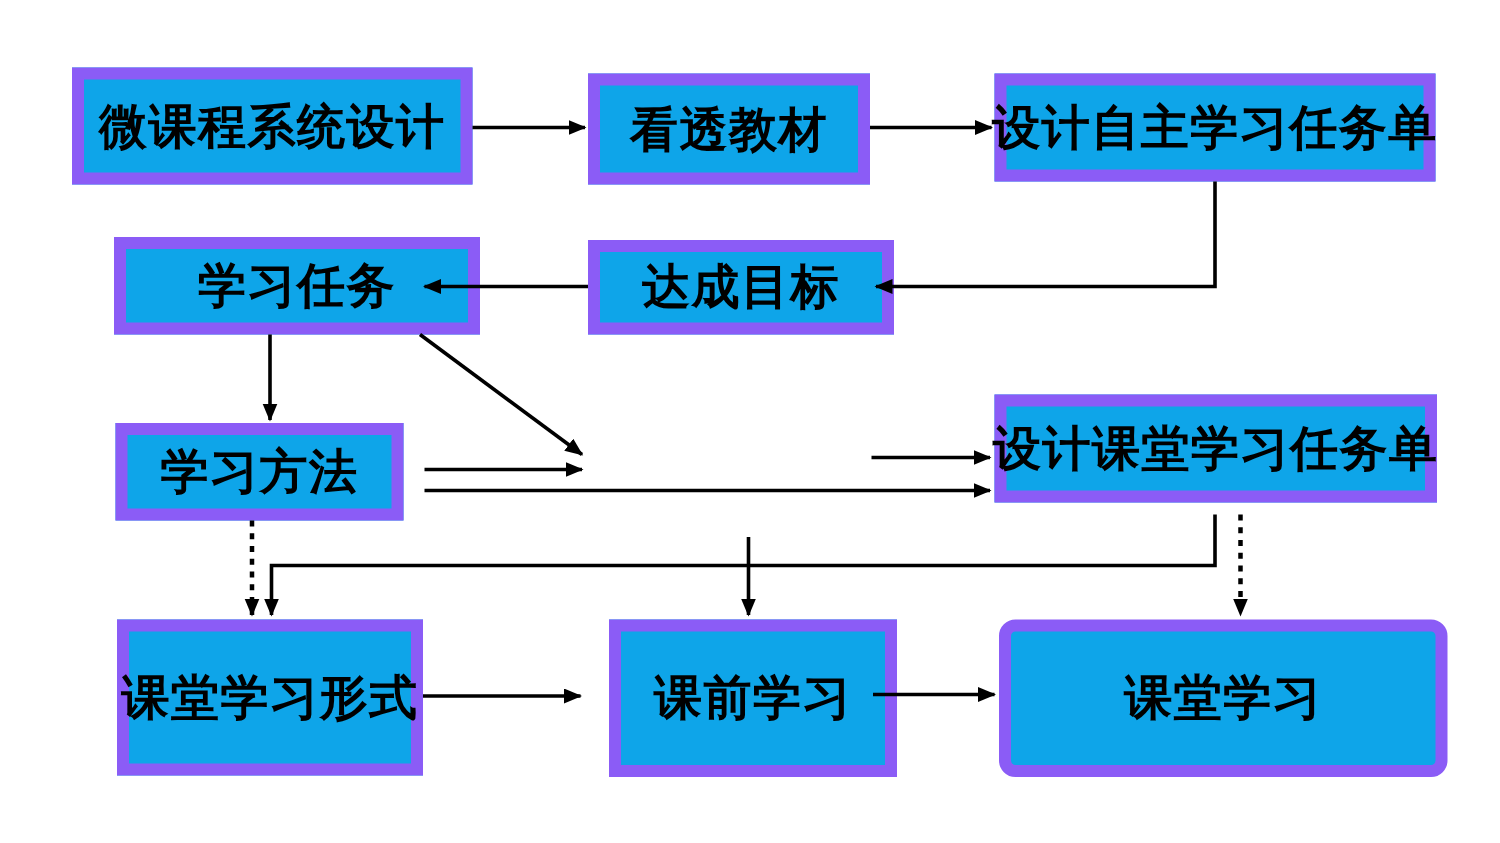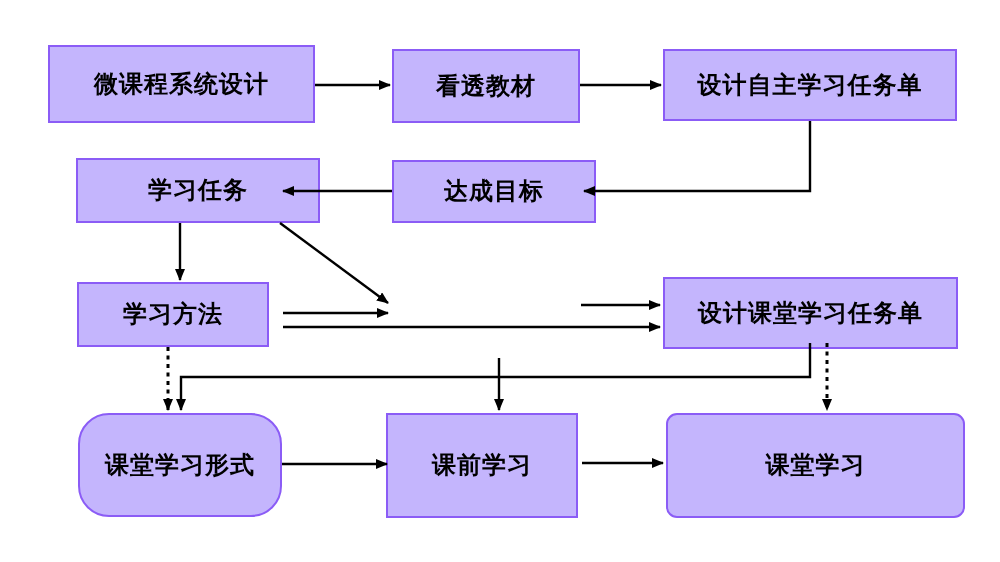--- a/index.html
+++ b/index.html
@@ -18,47 +18,47 @@
   .edges-layer {
     position: absolute;
     left: 0;
     top: 0;
     z-index: 2;
     pointer-events: none;
   }
   .node {
     position: absolute;
     box-sizing: border-box;
-    background: #c4b5fd;
-    border: 2px solid #8b5cf6;
+    background: #0ea5e9;
+    border: 8px solid #8b5cf6;
     color: #000000;
     display: flex;
     align-items: center;
     justify-content: center;
     text-align: center;
-    font-size: 24px;
+    font-size: 32px;
     font-weight: bold;
     line-height: 1.2;
     letter-spacing: 1px;
     z-index: 1;
     white-space: nowrap;
   }
   .node .stack { white-space: nowrap; }
   .node .stack div { line-height: 1.15; }
   
   #n-system-design        { left: 48px;  top: 45px;  width: 267px; height: 78px; }
   #n-understand-textbook  { left: 392px; top: 49px;  width: 188px; height: 74px; }
   #n-self-study-task-list { left: 663px; top: 49px;  width: 294px; height: 72px; }
   #n-learning-task        { left: 76px;  top: 158px; width: 244px; height: 65px; }
   #n-achieve-goal         { left: 392px; top: 160px; width: 204px; height: 63px; }
   #n-learning-method      { left: 77px;  top: 282px; width: 192px; height: 65px; }
   #n-supporting-video     { left: 391px; top: 255px; width: 190px; height: 103px; }
-  #n-classroom-task-list  { left: 663px; top: 277px; width: 295px; height: 72px; }
-  #n-class-format-preview { left: 78px;  top: 413px; width: 204px; height: 104px; border-radius: 31px; }
-  #n-pre-class-learning   { left: 386px; top: 413px; width: 192px; height: 105px; }
+  #n-classroom-task-list  { left: 663px; top: 263px; width: 295px; height: 72px; }
+  #n-class-format-preview { left: 78px;  top: 413px; width: 204px; height: 104px; }
+  #n-pre-class-learning   { left: 406px; top: 413px; width: 192px; height: 105px; }
   #n-classroom-learning   { left: 666px; top: 413px; width: 299px; height: 105px; border-radius: 11px; }
   .edge {
     stroke: #000000;
     stroke-width: 2.4;
     fill: none;
   }
   .edge.dotted {
     stroke-width: 3;
     stroke-dasharray: 4 4.5;
   }

